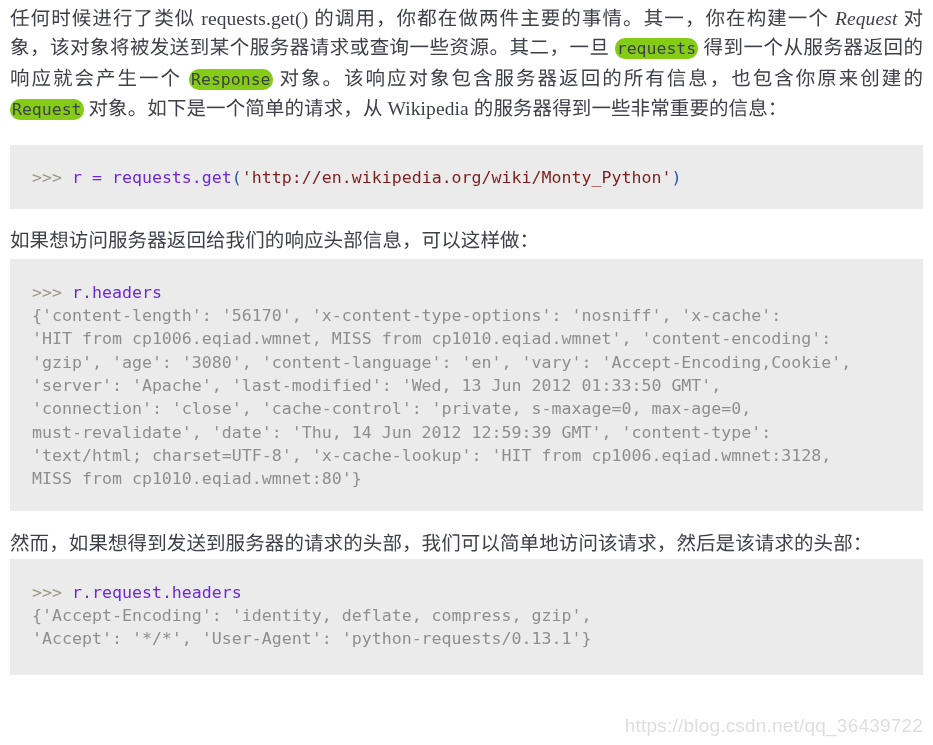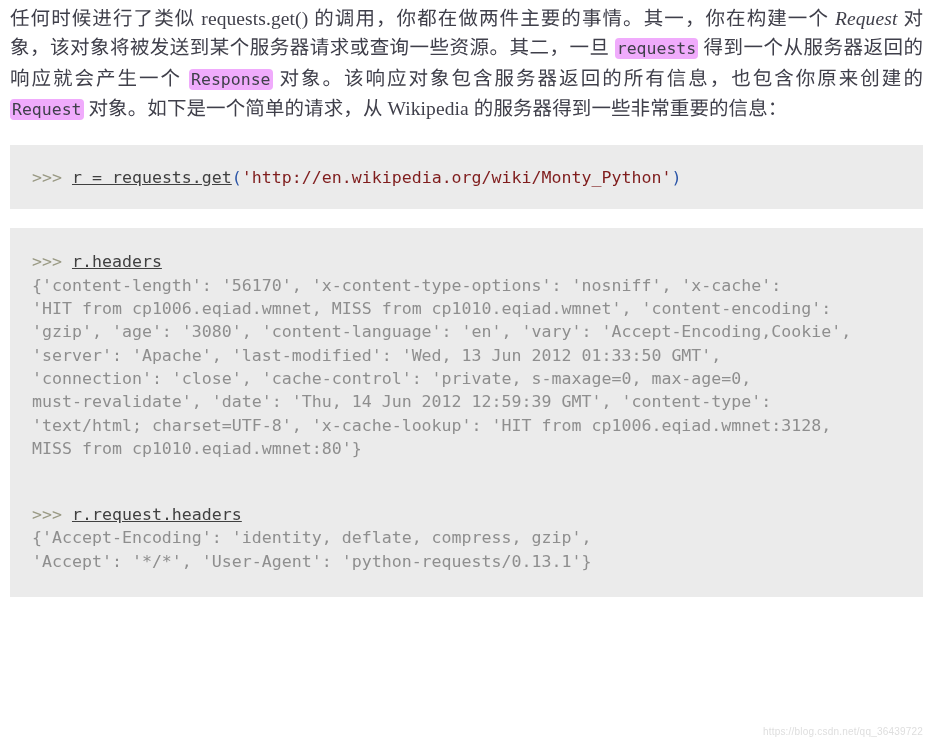--- a/index.html
+++ b/index.html
@@ -46,90 +46,92 @@
 
   
   .em {
     font-style: italic;
   }
 
   
   .icode {
     font-family: "DejaVu Sans Mono", "Liberation Mono", monospace;
     font-size: 16.5px;
-    background: #f0abfc;
+    background: #84cc16;
     color: #3f3f4a;
     padding: 1px 2px;
-    border-radius: 4px;
+    border-radius: 10px;
     letter-spacing: 0;
   }
 
   
   .codeblock {
     background: #ebebeb;
     box-sizing: border-box;
     font-family: "DejaVu Sans Mono", "Liberation Mono", monospace;
     font-size: 16.6px;
     line-height: 23.3px;
     white-space: pre;
     overflow: hidden;
   }
   .cb-1 {
     margin-top: 21px;
     padding: 21px 22px 20px 22px;
   }
   .cb-2 {
-    margin-top: 19px;
+    margin-top: 3px;
     padding: 22px 22px 21px 22px;
   }
   .cb-3 {
     padding: 22px 22px 24px 22px;
     position: relative;
   }
 
   .tok-prompt { color: #9a9a84; }
-  .tok-code   { color: #404040; text-decoration: underline; }
+  .tok-code   { color: #6d28d9; }
   .tok-str    { color: #7f1d1d; }
   .tok-punct  { color: #2c56a8; }
   .tok-out    { color: #8e8e8e; }
 
   
   .watermark {
     position: absolute;
     right: 10px;
     bottom: 8px;
     font-family: "Liberation Sans", "DejaVu Sans", sans-serif;
-    font-size: 10px;
+    font-size: 19px;
     color: #dedede;
     letter-spacing: 0.2px;
     white-space: nowrap;
     pointer-events: none;
     user-select: none;
   }
 </style>
 </head>
 <body>
 
 <div class="page">
 
   <p class="para intro"><span>任何时候进行了类似 requests.get() 的调用，你都在做两件主要的事情。其一，你在构建一个 </span><em class="em">Request</em><span> 对象，该对象将被发送到某个服务器请求或查询一些资源。其二，一旦 </span><code class="icode">requests</code><span> 得到一个从服务器返回的响应就会产生一个 </span><code class="icode">Response</code><span> 对象。该响应对象包含服务器返回的所有信息，也包含你原来创建的 </span><code class="icode">Request</code><span> 对象。如下是一个简单的请求，从 Wikipedia 的服务器得到一些非常重要的信息：</span></p>
 
   <div class="codeblock cb-1"><span class="tok-prompt">&gt;&gt;&gt; </span><span class="tok-code">r = requests.get</span><span class="tok-punct">(</span><span class="tok-str">'http://en.wikipedia.org/wiki/Monty_Python'</span><span class="tok-punct">)</span></div>
 
+  <p class="para mid1">如果想访问服务器返回给我们的响应头部信息，可以这样做：</p>
 
   <div class="codeblock cb-2"><span class="tok-prompt">&gt;&gt;&gt; </span><span class="tok-code">r.headers</span>
 <span class="tok-out">{'content-length': '56170', 'x-content-type-options': 'nosniff', 'x-cache':
 'HIT from cp1006.eqiad.wmnet, MISS from cp1010.eqiad.wmnet', 'content-encoding':
 'gzip', 'age': '3080', 'content-language': 'en', 'vary': 'Accept-Encoding,Cookie',
 'server': 'Apache', 'last-modified': 'Wed, 13 Jun 2012 01:33:50 GMT',
 'connection': 'close', 'cache-control': 'private, s-maxage=0, max-age=0,
 must-revalidate', 'date': 'Thu, 14 Jun 2012 12:59:39 GMT', 'content-type':
 'text/html; charset=UTF-8', 'x-cache-lookup': 'HIT from cp1006.eqiad.wmnet:3128,
 MISS from cp1010.eqiad.wmnet:80'}</span></div>
 
+  <p class="para mid2">然而，如果想得到发送到服务器的请求的头部，我们可以简单地访问该请求，然后是该请求的头部：</p>
 
   <div class="codeblock cb-3"><span class="tok-prompt">&gt;&gt;&gt; </span><span class="tok-code">r.request.headers</span>
 <span class="tok-out">{'Accept-Encoding': 'identity, deflate, compress, gzip',
 'Accept': '*/*', 'User-Agent': 'python-requests/0.13.1'}</span></div>
 
 </div>
 
 <div class="watermark">https://blog.csdn.net/qq_36439722</div>
 
 </body></html>

